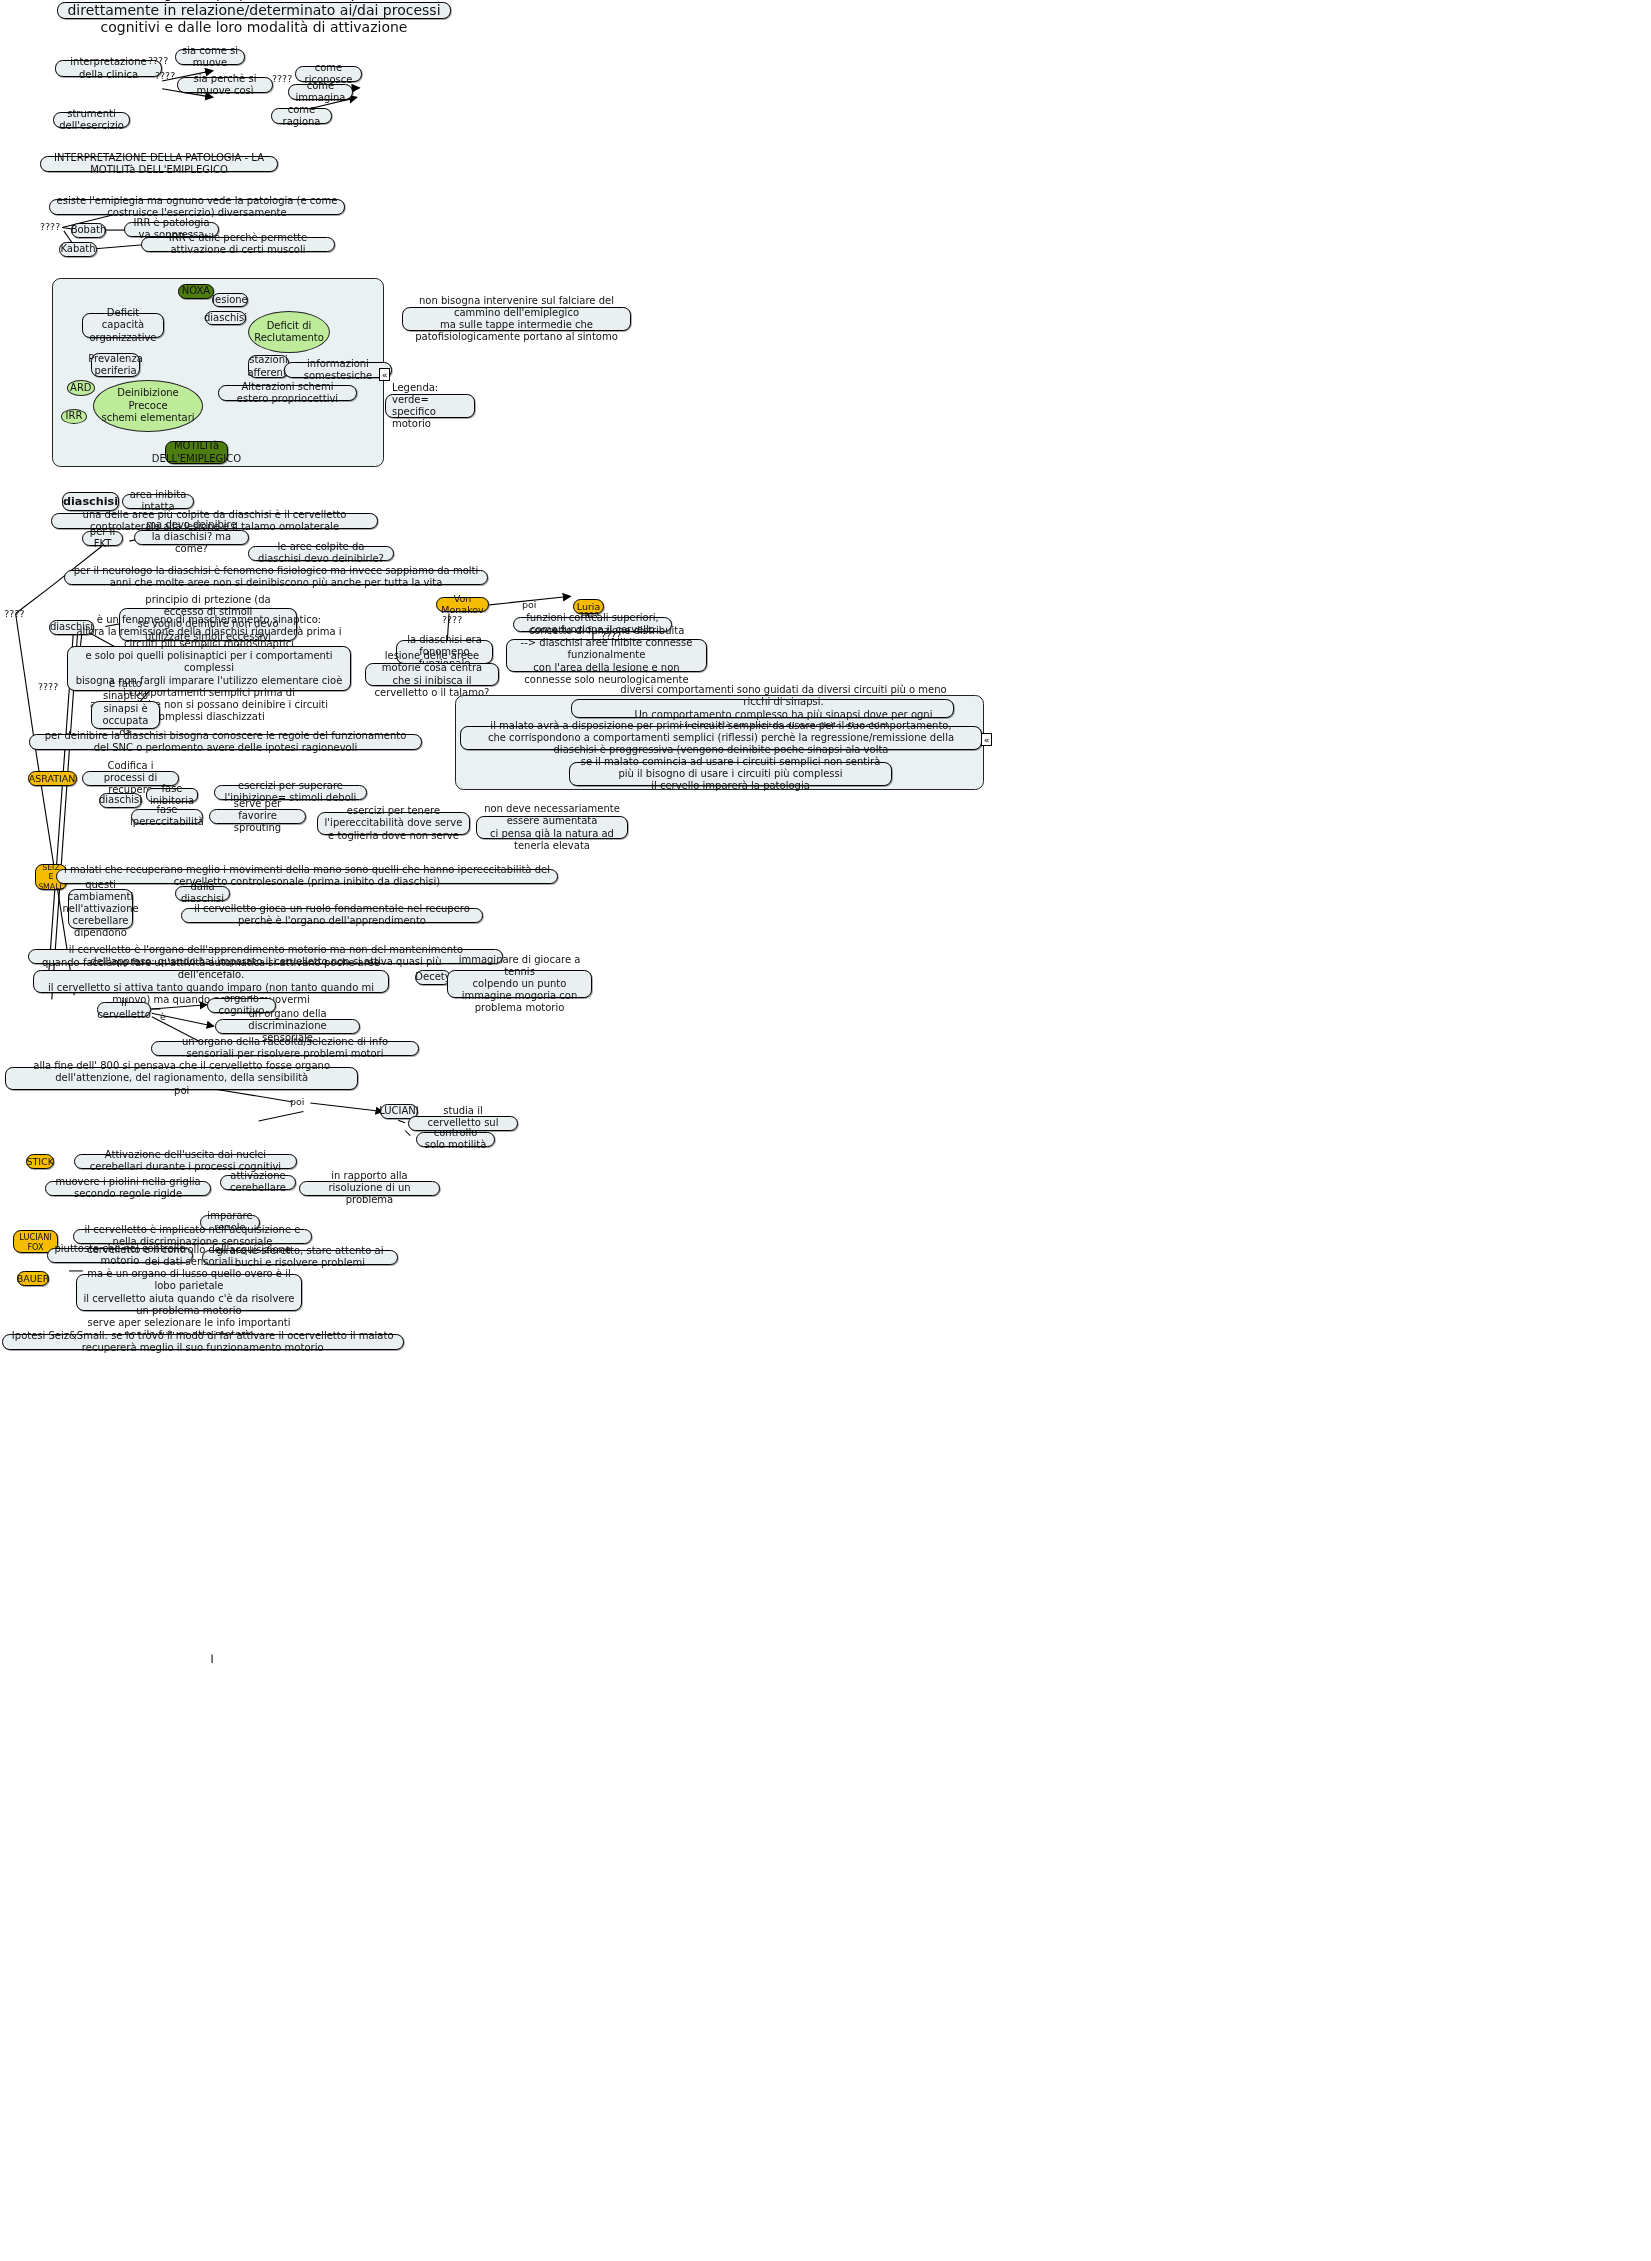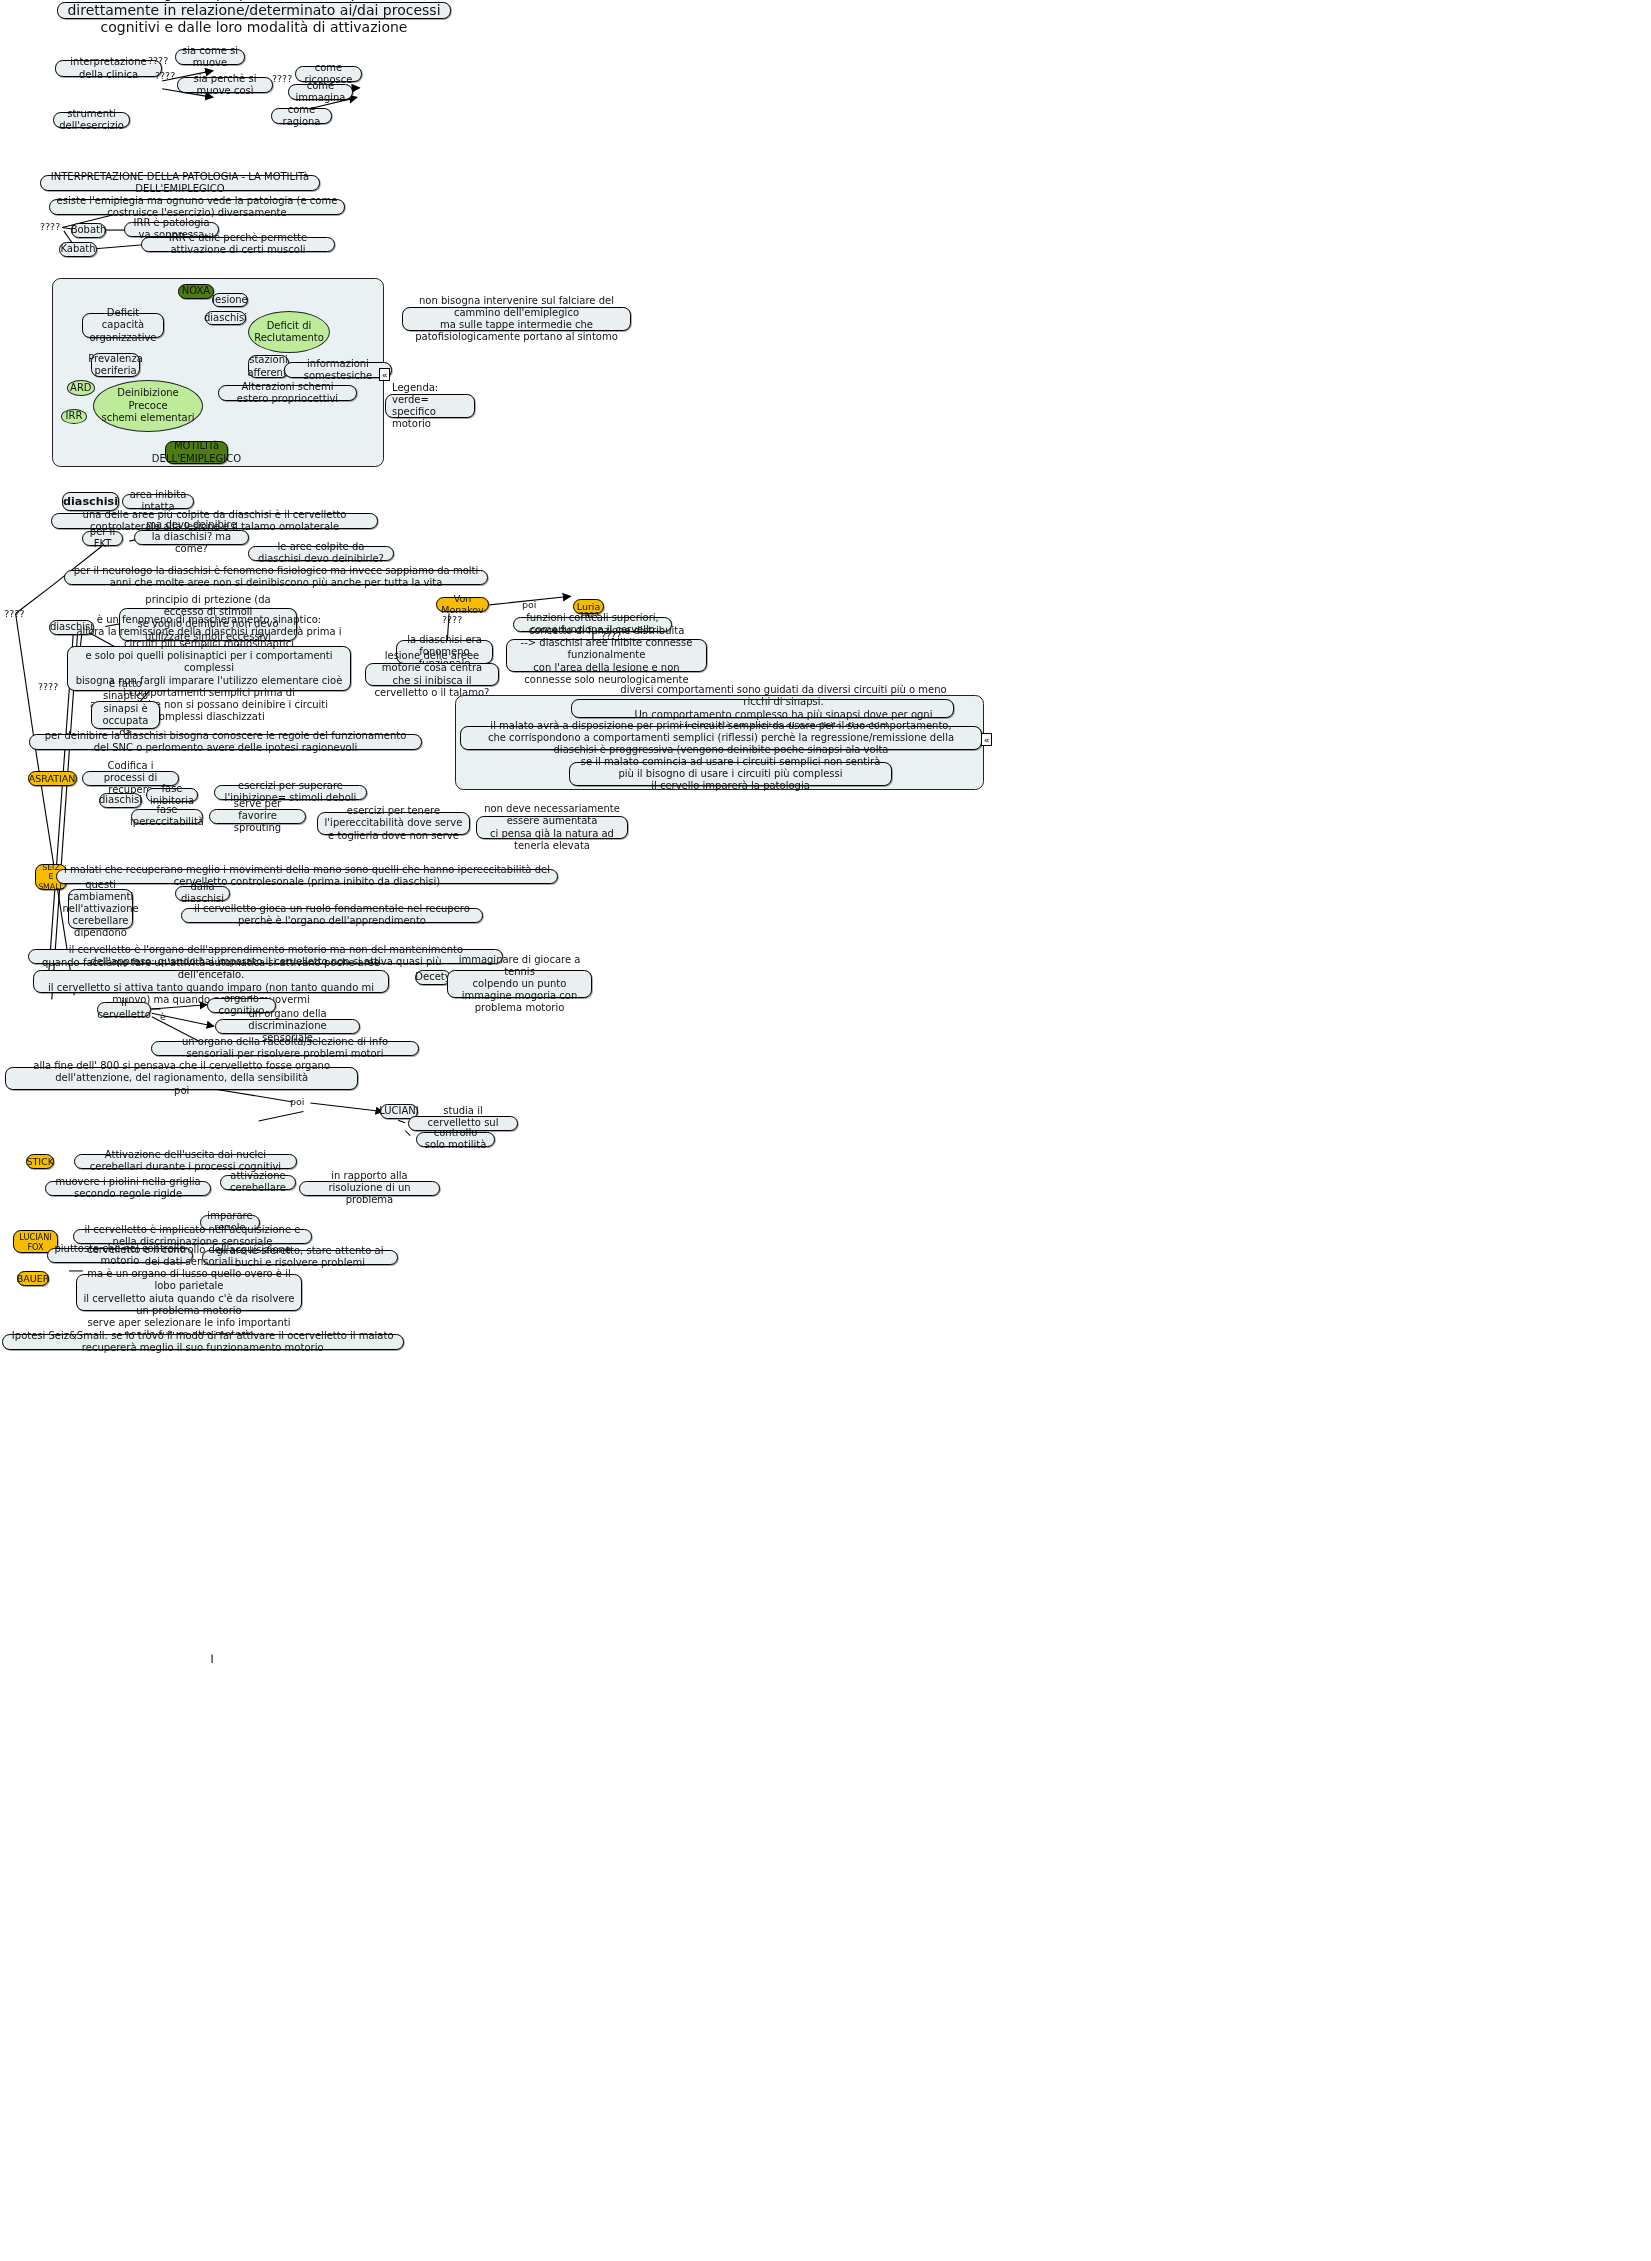--- a/index.html
+++ b/index.html
@@ -166,21 +166,21 @@
   <div class="node" style="left:288px;top:84px;width:65px;height:15.5px;">come immagina</div>
 
   <div class="node" style="left:271px;top:108px;width:61px;height:15.5px;">come ragiona</div>
 
   <div class="node" style="left:53px;top:112px;width:77px;height:15.5px;">strumenti dell'esercizio</div>
 
   <span class="lbl" style="left:148px;top:55px;">????</span>
   <span class="lbl" style="left:155px;top:70px;">????</span>
   <span class="lbl" style="left:272px;top:73px;">????</span>
 
-  <div class="node" style="left:40px;top:175px;width:280px;height:15.5px;">INTERPRETAZIONE DELLA PATOLOGIA - LA MOTILITà DELL'EMIPLEGICO</div>
+  <div class="node" style="left:40px;top:156px;width:238px;height:15.5px;">INTERPRETAZIONE DELLA PATOLOGIA - LA MOTILITà DELL'EMIPLEGICO</div>
 
   <div class="node" style="left:49px;top:199px;width:296px;height:16.4px;">esiste l'emiplegia ma ognuno vede la patologia (e come costruisce l'esercizio) diversamente</div>
 
   <span class="lbl" style="left:40px;top:221px;">????</span>
 
   <div class="node" style="left:71px;top:223px;width:35px;height:14.6px;">Bobath</div>
 
   <div class="node" style="left:59px;top:242px;width:38px;height:14.6px;">Kabath</div>
 
   <div class="node" style="left:124px;top:222px;width:95px;height:14.6px;">IRR è patologia va soppressa</div>
@@ -298,21 +298,21 @@
 il cervello imparerà la patologia</div>
 
   <div class="marker" style="left:981px;top:733px;">«</div>
 
   <div class="node yellow" style="left:27.6px;top:771px;width:49px;height:14.6px;">ASRATIAN</div>
 
   <div class="node" style="left:82px;top:771px;width:97px;height:14.6px;">Codifica i processi di recupero</div>
 
   <div class="node" style="left:99px;top:793px;width:43px;height:14.6px;">diaschisi</div>
 
-  <div class="node" style="left:146px;top:788px;width:52px;height:14px;">fase inibitoria</div>
+  <div class="node" style="left:146px;top:788px;width:52px;height:14px;border-radius:6px;">fase inibitoria</div>
 
   <div class="node" style="left:131px;top:809px;width:72px;height:14.6px;">fase ipereccitabilità</div>
 
   <div class="node" style="left:214px;top:785px;width:153px;height:14.6px;">esercizi per superare l'inibizione= stimoli deboli</div>
 
   <div class="node" style="left:209px;top:809px;width:97px;height:14.6px;">serve per favorire sprouting</div>
 
   <div class="node" style="left:317px;top:812px;width:153px;height:23px;">esercizi per tenere l'ipereccitabilità dove serve
 e toglierla dove non serve</div>
 

